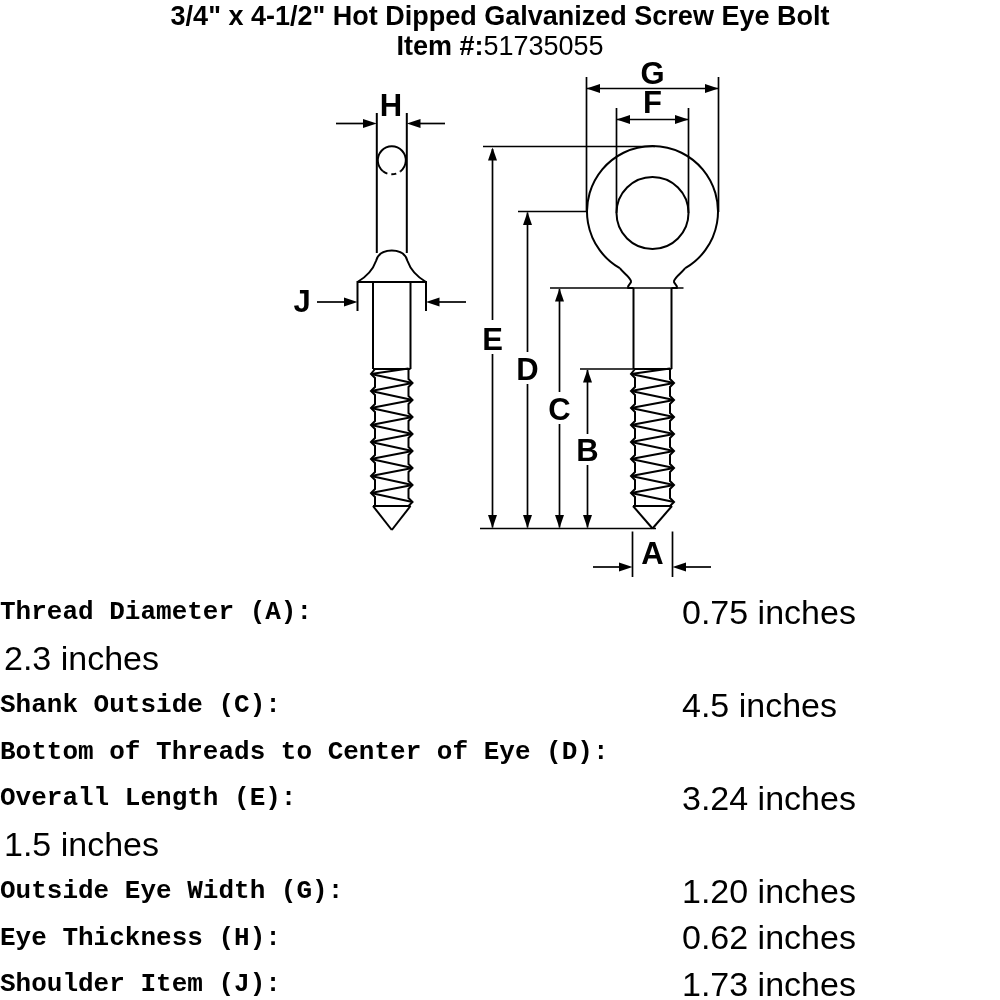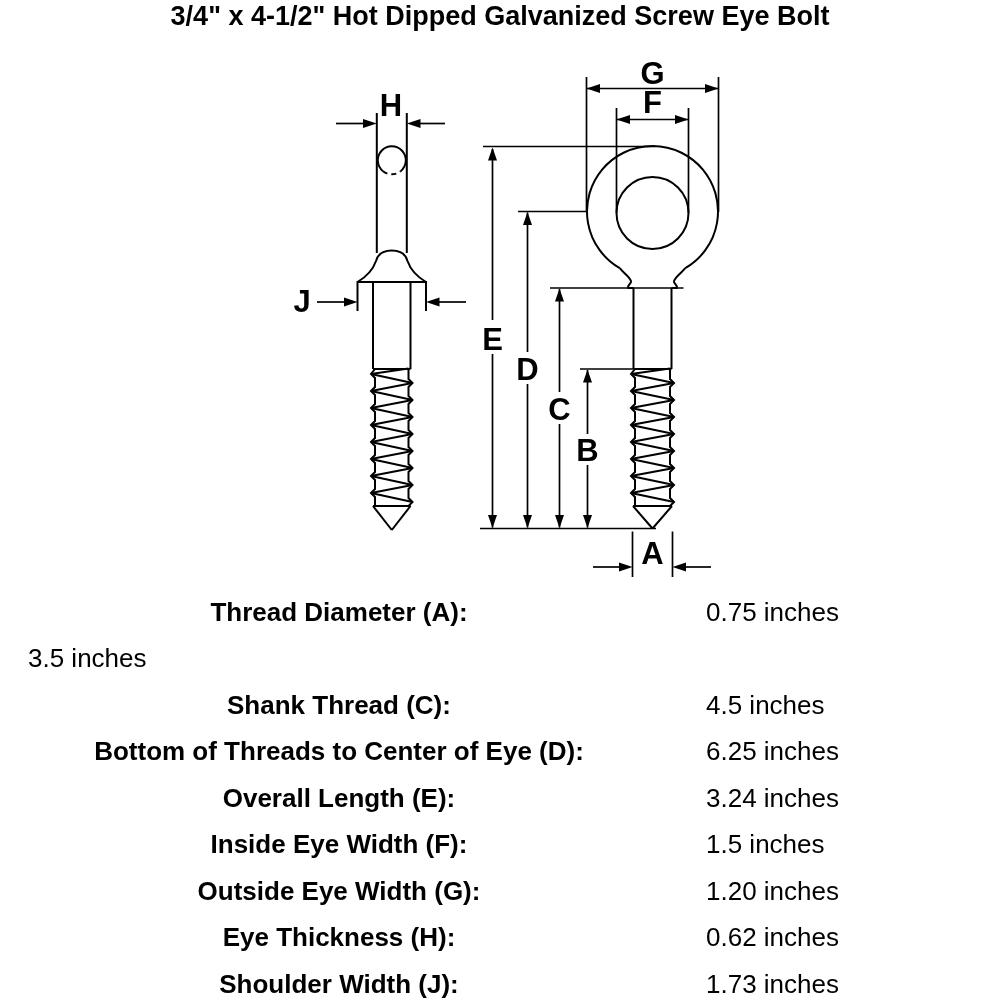--- a/index.html
+++ b/index.html
@@ -11,29 +11,30 @@
   .item-line .item-label{font-weight:bold;}
   .item-line .item-number{font-weight:normal;}
   svg.diagram{position:absolute;left:0;top:0;width:1000px;height:1000px;}
   svg .part{stroke:#000;stroke-width:2;fill:none;}
   svg .dim{stroke:#000;stroke-width:1.7;fill:none;}
   svg .arrow{fill:#000;stroke:none;}
   svg text.dimletter{font-family:"Liberation Sans",sans-serif;font-size:31px;
        font-weight:bold;fill:#000;text-anchor:middle;}
   .spec-table{position:absolute;top:589px;left:0;width:1000px;}
   .spec-row{height:46.5px;display:flex;align-items:center;}
-  .spec-label{display:inline-block;width:678px;text-align:center;
-       font-size:26px;font-weight:bold;white-space:pre;}
-  .spec-value{display:inline-block;margin-left:28px;font-size:26px;white-space:pre;}
+  .spec-label{display:inline-block;width:678px;text-align:left;
+       font-size:26px;font-weight:bold;white-space:pre;font-family:Liberation Mono, monospace;}
+  .spec-value{display:inline-block;margin-left:4px;font-size:34px;white-space:pre;}
 </style>
 </head>
 <body>
 
 <div class="title-block">
   <div class="title-line">3/4" x 4-1/2" Hot Dipped Galvanized Screw Eye Bolt</div>
+  <div class="item-line"><span class="item-label">Item #:</span><span class="item-number">51735055</span></div>
 </div>
 
 <svg class="diagram" viewBox="0 0 1000 1000">
 
   <g>
 
     <line class="part" x1="376.8" y1="113" x2="376.8" y2="253"></line>
     <line class="part" x1="406.8" y1="113" x2="406.8" y2="253"></line>
 
     <path class="part" d="M 383,171.2 A 14 14 0 1 1 400.6,171.2"></path>
@@ -186,50 +187,48 @@
 </svg>
 
 <div class="spec-table">
 
     <div class="spec-row">
       <span class="spec-label">Thread Diameter (A):</span>
       <span class="spec-value">0.75 inches</span>
     </div>
 
     <div class="spec-row">
-      <span class="spec-value">3.5 inches</span>
-    </div>
-
-    <div class="spec-row">
-      <span class="spec-label">Shank Thread (C):</span>
+      <span class="spec-value">2.3 inches</span>
+    </div>
+
+    <div class="spec-row">
+      <span class="spec-label">Shank Outside (C):</span>
       <span class="spec-value">4.5 inches</span>
     </div>
 
     <div class="spec-row">
       <span class="spec-label">Bottom of Threads to Center of Eye (D):</span>
-      <span class="spec-value">6.25 inches</span>
     </div>
 
     <div class="spec-row">
       <span class="spec-label">Overall Length (E):</span>
       <span class="spec-value">3.24 inches</span>
     </div>
 
     <div class="spec-row">
-      <span class="spec-label">Inside Eye Width (F):</span>
       <span class="spec-value">1.5 inches</span>
     </div>
 
     <div class="spec-row">
       <span class="spec-label">Outside Eye Width (G):</span>
       <span class="spec-value">1.20 inches</span>
     </div>
 
     <div class="spec-row">
       <span class="spec-label">Eye Thickness (H):</span>
       <span class="spec-value">0.62 inches</span>
     </div>
 
     <div class="spec-row">
-      <span class="spec-label">Shoulder Width (J):</span>
+      <span class="spec-label">Shoulder Item (J):</span>
       <span class="spec-value">1.73 inches</span>
     </div>
   </div>
 
 </body></html>

